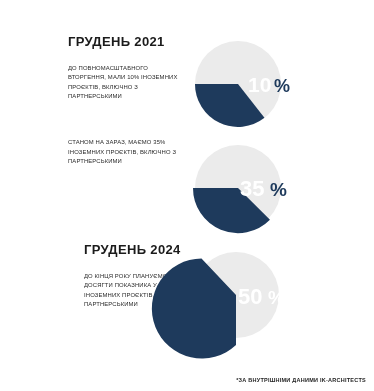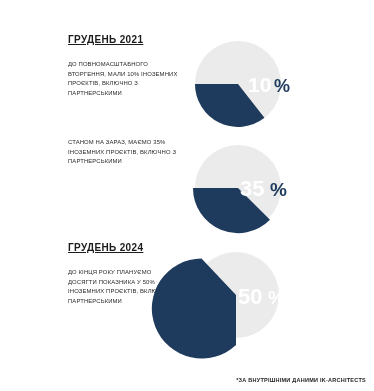--- a/index.html
+++ b/index.html
@@ -27,32 +27,31 @@
   .sec-1 { top: 34px; height: 100px; }
   .sec-2 { top: 138px; height: 100px; }
   .sec-3 { top: 242px; height: 110px; }
 
   .text-col {
     position: absolute;
     left: 68px;
     top: 0;
     width: 112px;
   }
-  .sec-3 .text-col { left: 68px; }
+  .sec-3 .text-col { left: 84px; }
 
   .heading {
-    font-size: 10px;
+    font-size: 13px;
     font-weight: bold;
     letter-spacing: 0.35px;
     color: #1b1b1b;
     margin: 0 0 14px 0;
     line-height: 1.2;
     text-transform: uppercase;
     white-space: nowrap;
-    text-decoration: underline;
   }
   .body-text {
     font-size: 5.9px;
     line-height: 1.62;
     letter-spacing: 0.12px;
     color: #2b2b2b;
     margin: 0;
     text-transform: uppercase;
   }
 

